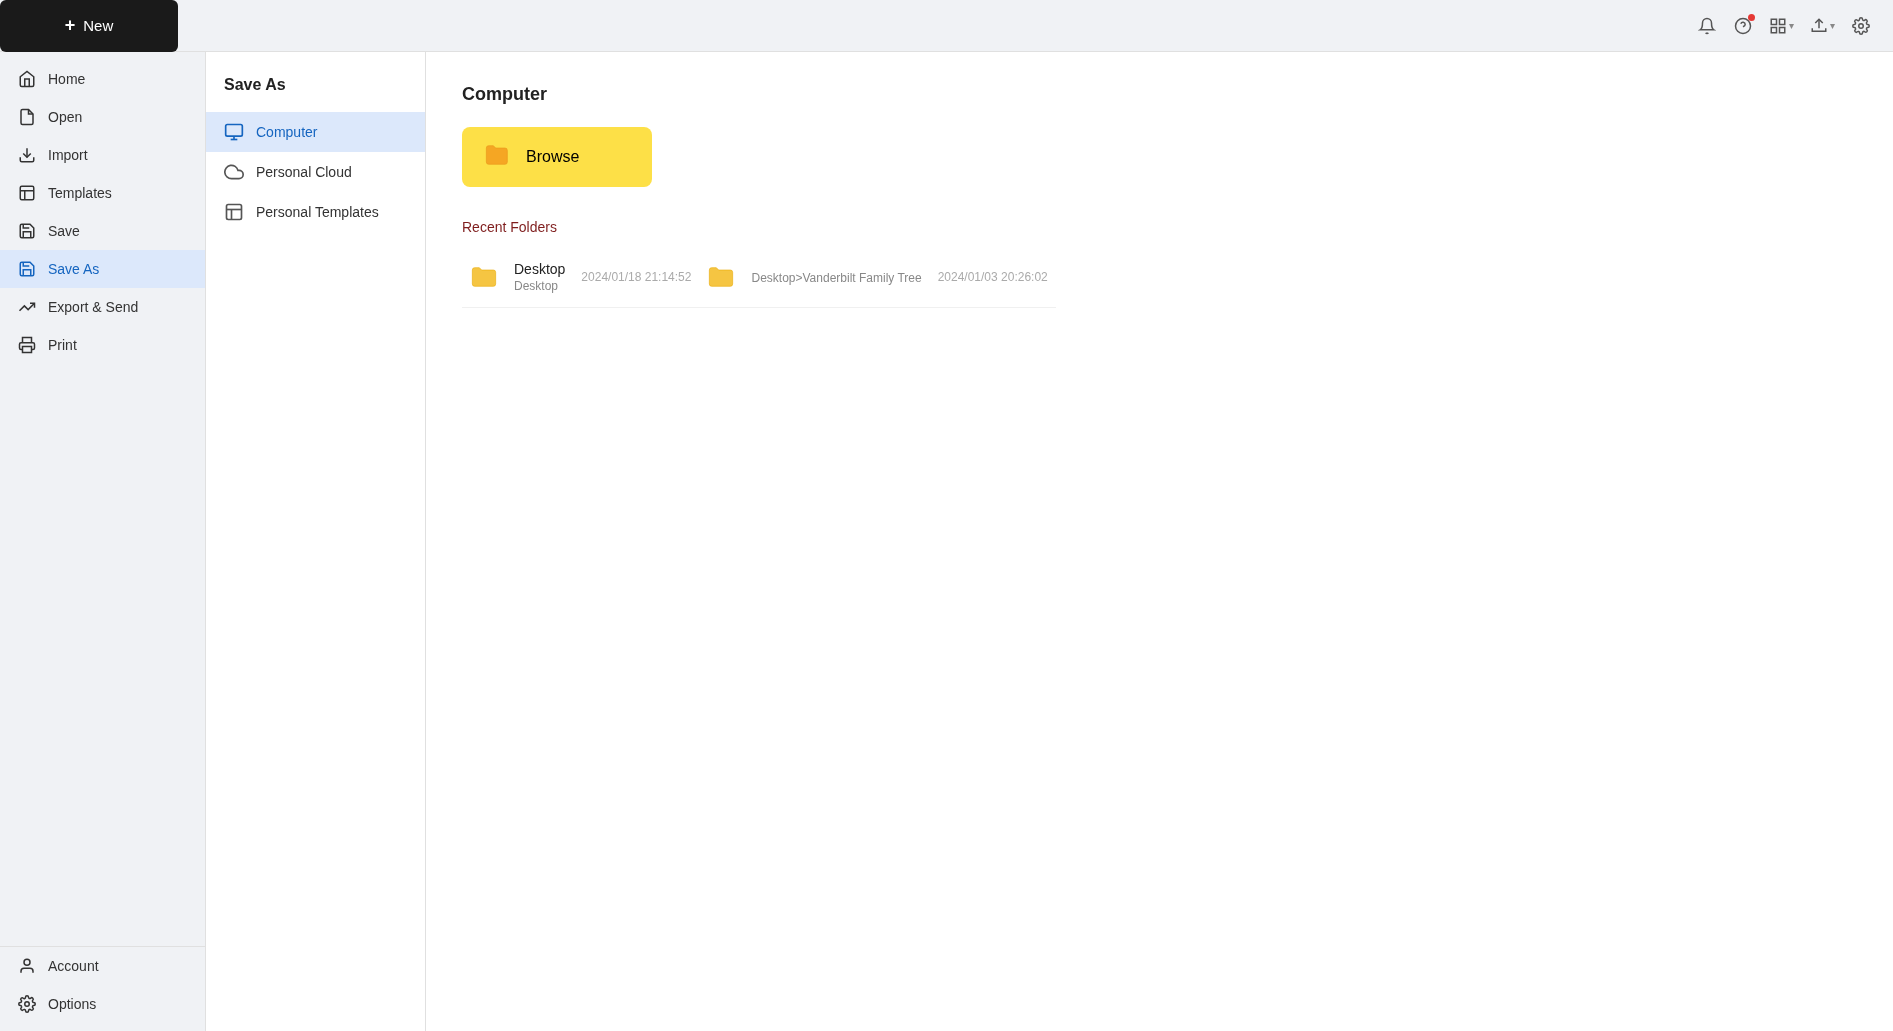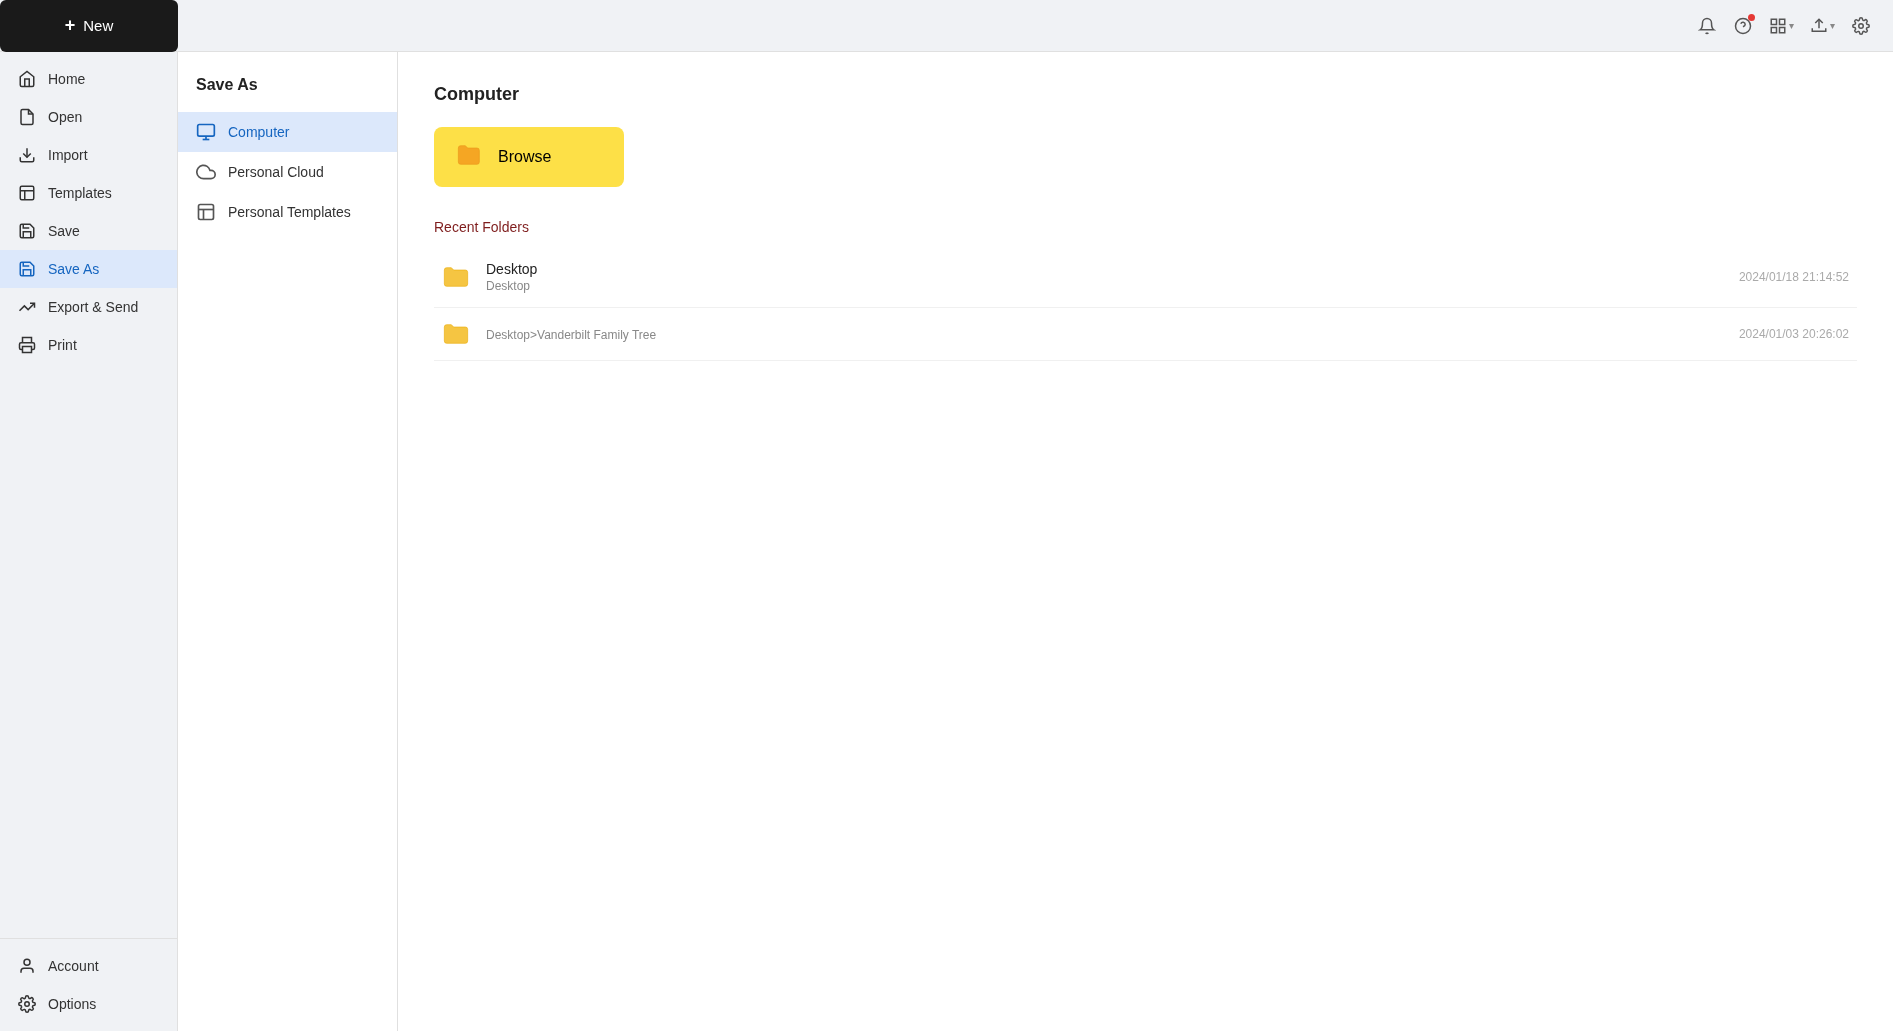--- a/index.html
+++ b/index.html
@@ -78,21 +78,21 @@
 
     
     .main-layout {
       display: flex;
       flex: 1;
       overflow: hidden;
     }
 
     
     .sidebar {
-      width: 178px;
+      width: 206px;
       background: #f0f2f5;
       display: flex;
       flex-direction: column;
       padding: 8px 0;
       border-right: 1px solid #e0e0e0;
       flex-shrink: 0;
     }
     .sidebar-item {
       display: flex;
       align-items: center;
@@ -114,21 +114,20 @@
       height: 18px;
       display: flex;
       align-items: center;
       justify-content: center;
       flex-shrink: 0;
       color: inherit;
     }
     .sidebar-spacer { flex: 1; }
     .sidebar-bottom {
       border-top: 1px solid #e0e0e0;
-      padding-top: 8px;
     }
 
     
     .middle-panel {
       width: 220px;
       background: #fff;
       border-right: 1px solid #e0e0e0;
       padding: 24px 0 0 0;
       flex-shrink: 0;
     }
@@ -189,21 +188,21 @@
       margin-bottom: 32px;
     }
 
     
     .section-title {
       font-size: 14px;
       color: #7f1d1d;
       font-weight: 500;
       margin-bottom: 12px;
     }
-    .folder-list { display: flex; flex-direction: column; gap: 0; }
+    .folder-list { display: flex; gap: 0; }
     .folder-item {
       display: flex;
       align-items: center;
       gap: 16px;
       padding: 14px 8px;
       border-bottom: 1px solid #f0f0f0;
       cursor: pointer;
     }
     .folder-info { flex: 1; }
     .folder-name {

